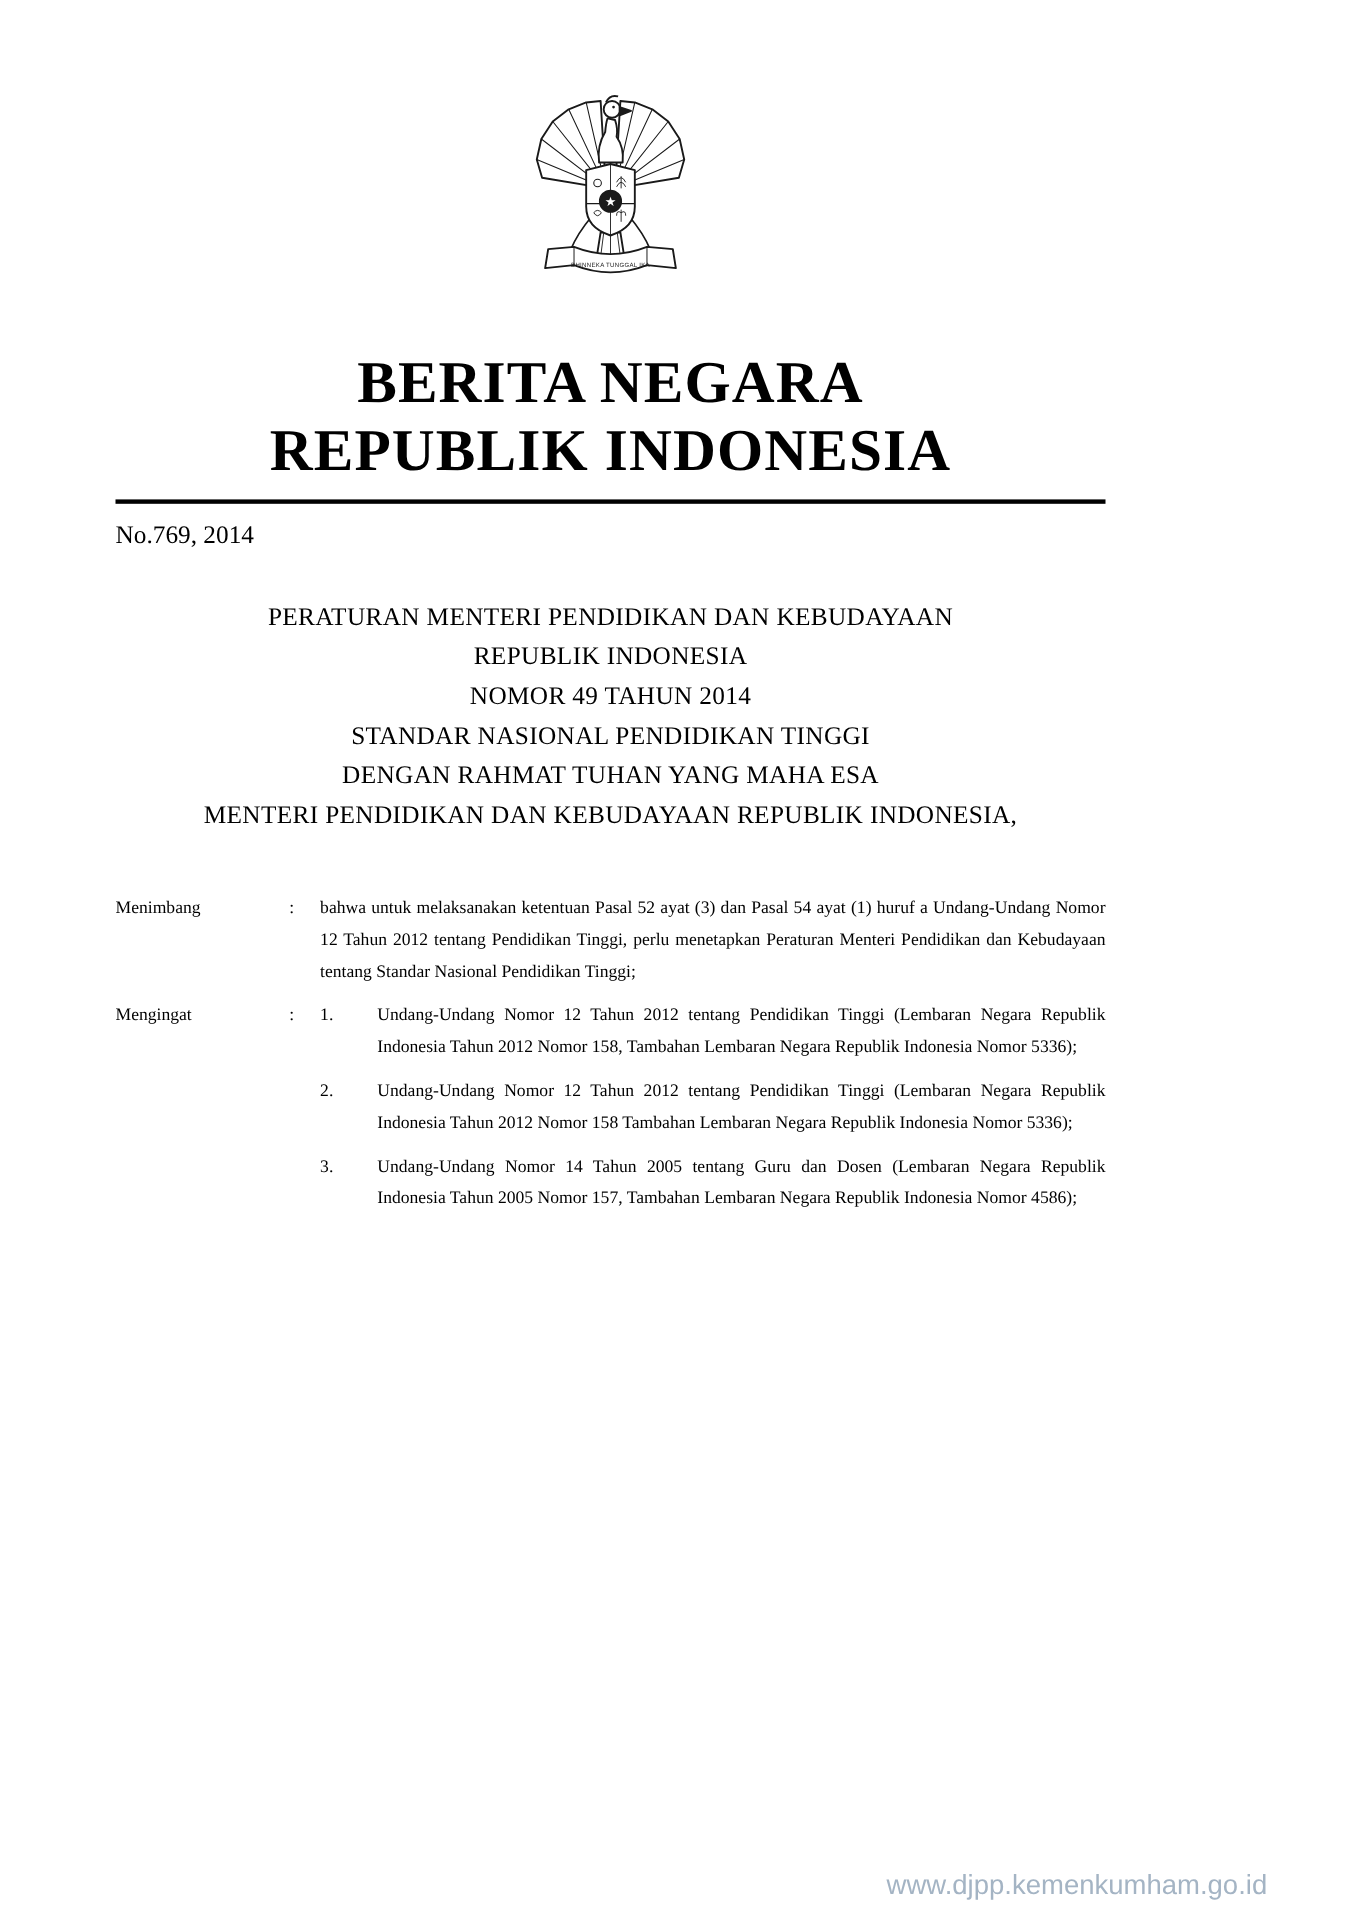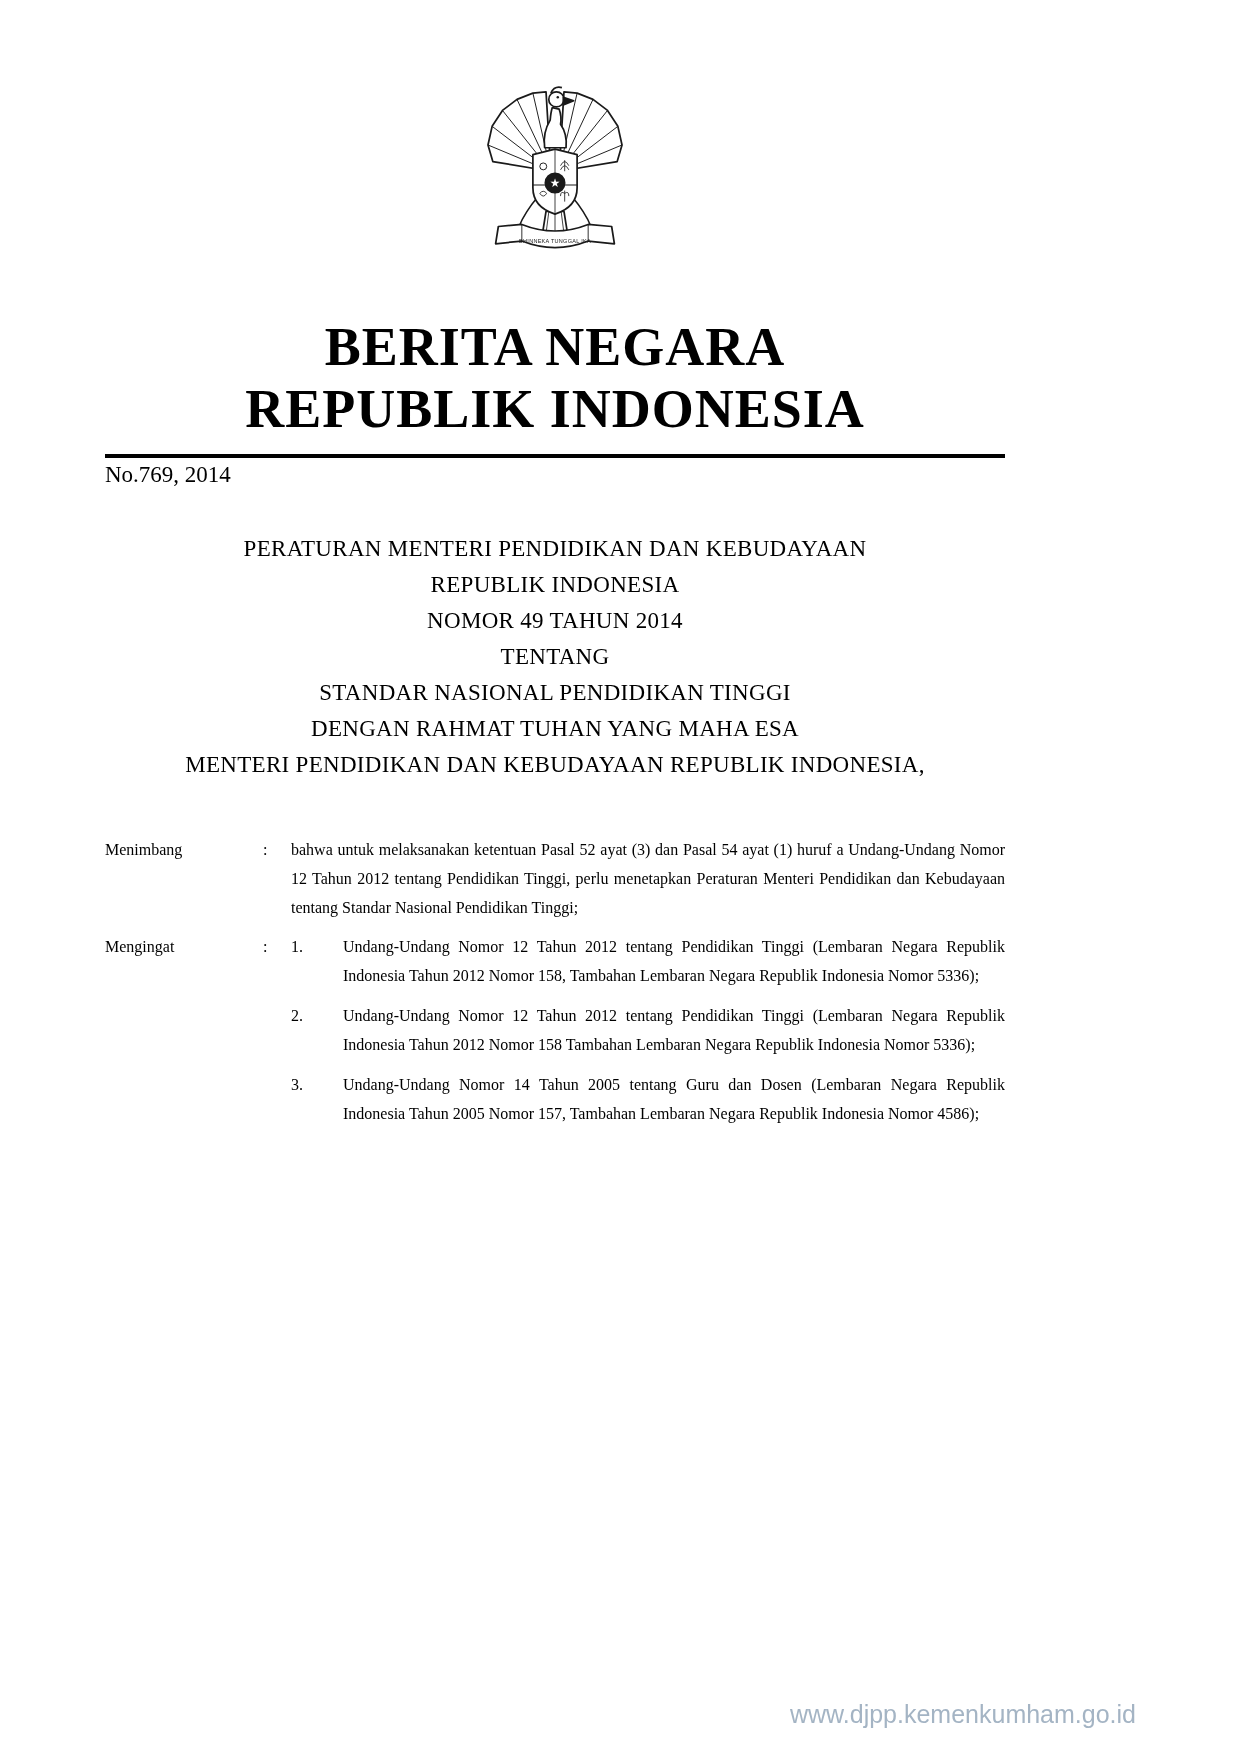--- a/index.html
+++ b/index.html
@@ -25,21 +25,21 @@
     text-align: center;
     font-weight: 700;
     font-size: 54px;
     line-height: 62px;
     letter-spacing: 1px;
   }
   .masthead span { display: block; }
   .rule { border-bottom: 4px solid #000; margin-top: 14px; }
   .header-row {
     display: flex;
-    margin-top: 0;
+    margin-top: 12px;
     font-size: 23px;
     line-height: 33px;
   }
   .issue { width: 315px; flex: none; }
   .subject { flex: 1; }
   .just-full { text-align: justify; text-align-last: justify; }
   .decree-title {
     margin-top: 40px;
     text-align: center;
     font-size: 23px;
@@ -61,21 +61,21 @@
   .clause-menimbang { margin-top: 52px; }
   .clause-mengingat { margin-top: 10px; }
   .justify { text-align: justify; }
   .legal-item {
     display: grid;
     grid-template-columns: 52px 1fr;
     margin-bottom: 11px;
   }
   .footer-link {
     position: absolute;
-    right: 104px;
+    right: 88px;
     bottom: 26px;
     font-family: "Liberation Sans", sans-serif;
     font-size: 25px;
     color: #a4b4c4;
     text-decoration: none;
   }
 </style>
 </head>
 <body>
 
@@ -120,21 +120,20 @@
   <div class="rule"></div>
 
   <div class="header-row">
     <div class="issue">No.769, 2014</div>
   </div>
 
   <div class="decree-title">
     <div>PERATURAN MENTERI PENDIDIKAN DAN KEBUDAYAAN</div>
     <div>REPUBLIK INDONESIA</div>
     <div>NOMOR 49 TAHUN 2014</div>
-    <div>TENTANG</div>
     <div>STANDAR NASIONAL PENDIDIKAN TINGGI</div>
   </div>
 
   <div class="preamble">
     <div>DENGAN RAHMAT TUHAN YANG MAHA ESA</div>
     <div>MENTERI PENDIDIKAN DAN KEBUDAYAAN REPUBLIK INDONESIA,</div>
   </div>
 
   <div class="clause clause-menimbang">
     <div>Menimbang</div>

